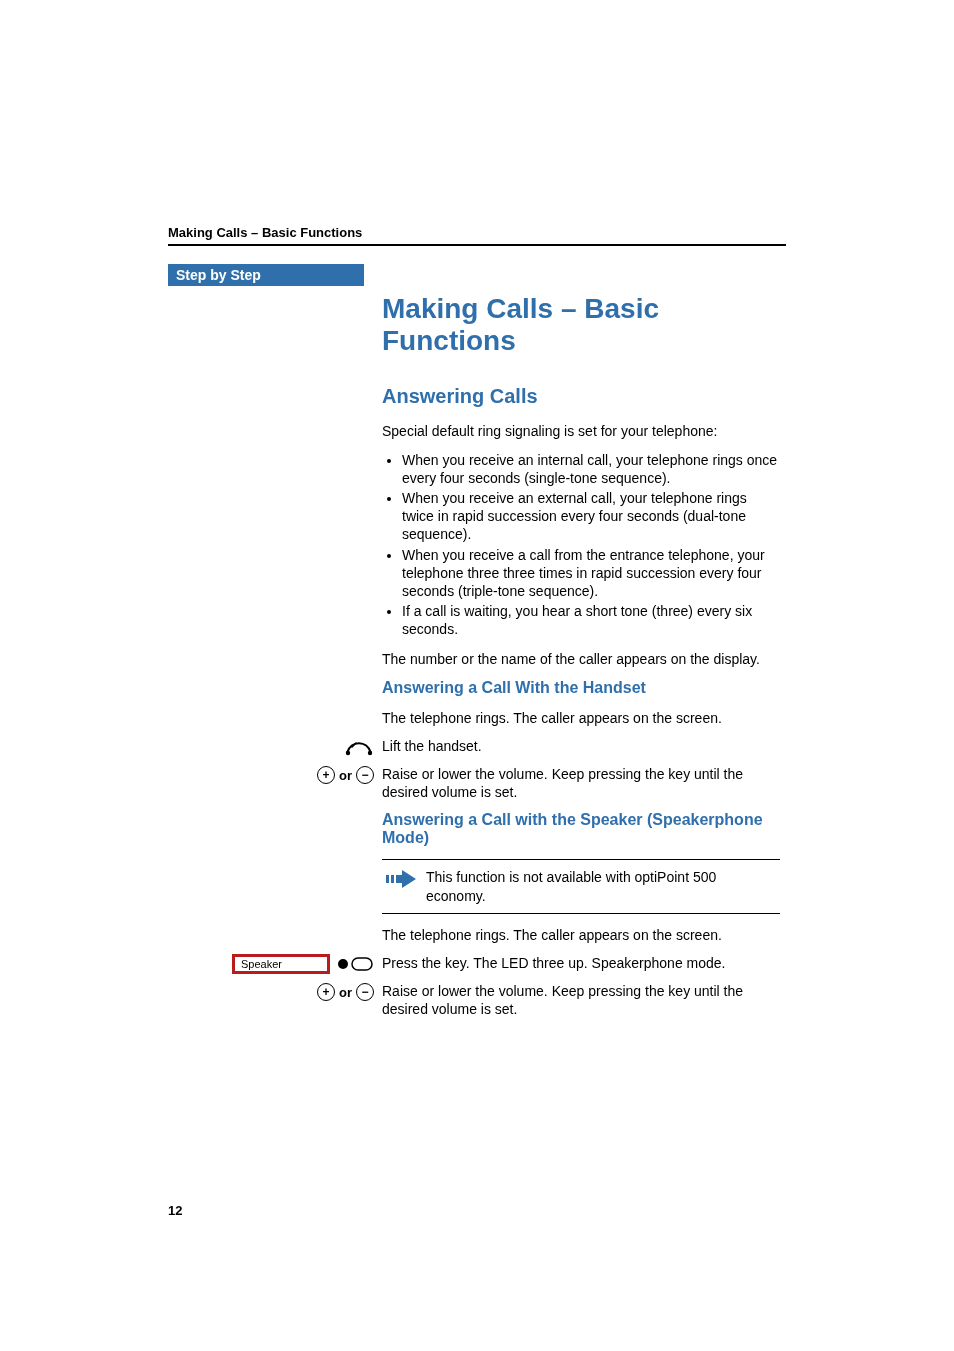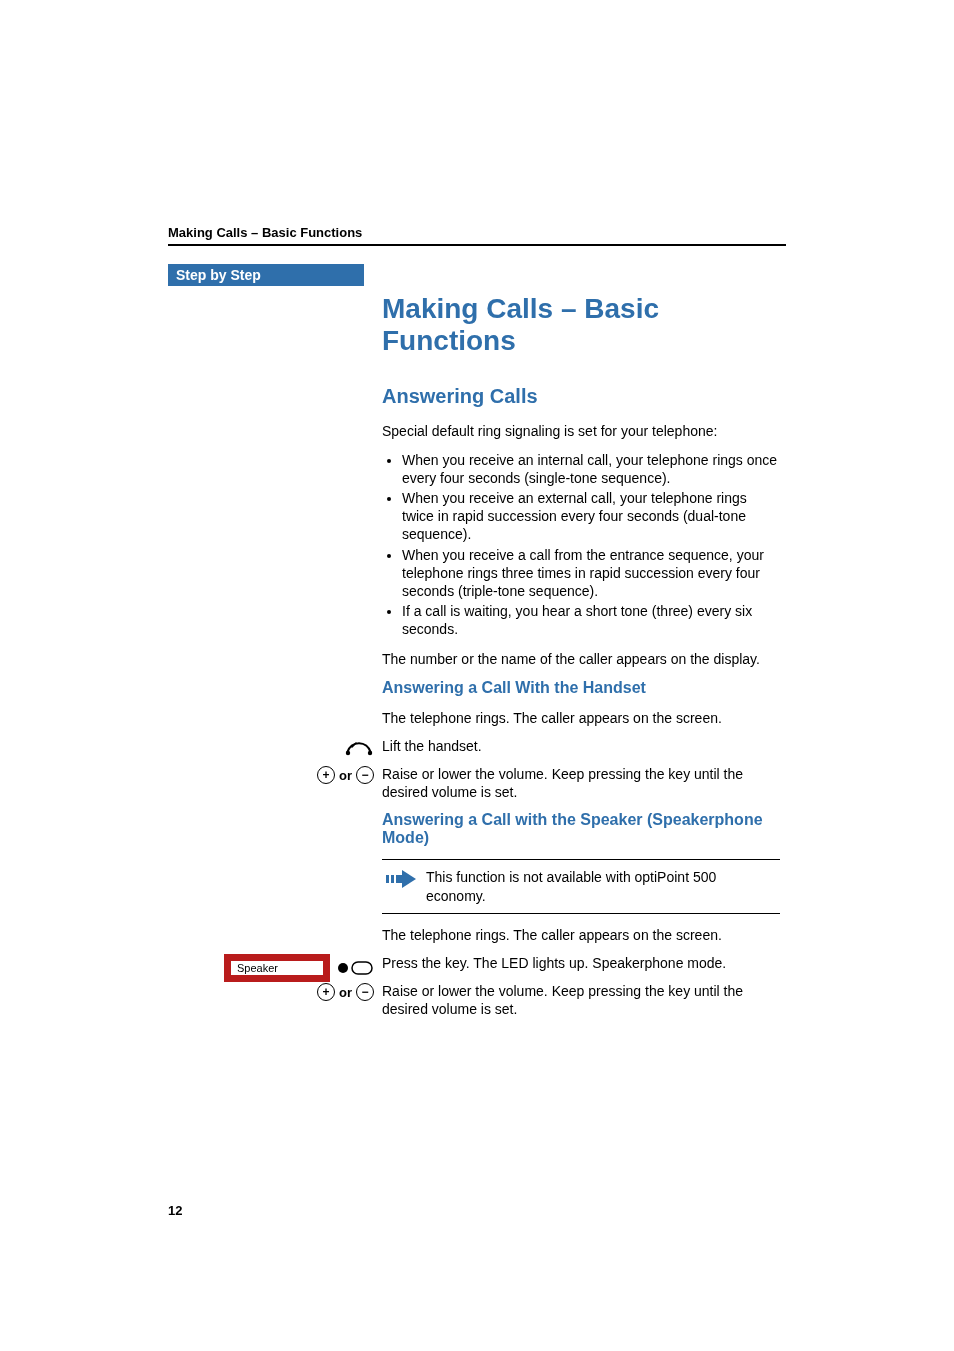--- a/index.html
+++ b/index.html
@@ -106,21 +106,21 @@
     display: inline-flex; align-items: center; justify-content: center;
     font-size: 12px; line-height: 1; font-weight: bold;
     background: #fff;
   }
   .pm-or { margin: 0 4px; font-weight: bold; font-size: 13px; }
   
   .keybtn {
     display: inline-flex; align-items: center;
   }
   .keybtn .label-box {
-    border: 7px solid #b91c1c;
+    border: 3px solid #b91c1c;
     font-size: 11px;
     padding: 1px 6px;
     background: #fff;
     min-width: 80px;
     text-align: left;
   }
   .keybtn svg { margin-left: 4px; }
   
   .note {
     border-top: 1.5px solid #000;
@@ -154,21 +154,21 @@
 
     <h1 class="doc-title">Making Calls – Basic Functions</h1>
 
     <h2 class="sect">Answering Calls</h2>
 
     <p>Special default ring signaling is set for your telephone:</p>
 
     <ul class="bullets">
       <li>When you receive an internal call, your telephone rings once every four seconds (single-tone sequence).</li>
       <li>When you receive an external call, your telephone rings twice in rapid succession every four seconds (dual-tone sequence).</li>
-      <li>When you receive a call from the entrance sequence, your telephone rings three times in rapid succession every four seconds (triple-tone sequence).</li>
+      <li>When you receive a call from the entrance telephone, your telephone three three times in rapid succession every four seconds (triple-tone sequence).</li>
       <li>If a call is waiting, you hear a short tone (three) every six seconds.</li>
     </ul>
 
     <p>The number or the name of the caller appears on the display.</p>
 
     <h3 class="subsect">Answering a Call With the Handset</h3>
 
     <p>The telephone rings. The caller appears on the screen.</p>
 
     <div class="step-row">
@@ -213,21 +213,21 @@
     <div class="step-row">
       <div class="step-left">
         <span class="keybtn">
           <span class="label-box">Speaker</span>
           <svg width="40" height="18" viewBox="0 0 40 18">
             <circle cx="9" cy="9" r="5" fill="#000"></circle>
             <rect x="18" y="3" width="20" height="12" rx="6" ry="6" fill="none" stroke="#000" stroke-width="1.5"></rect>
           </svg>
         </span>
       </div>
-      <div class="step-text">Press the key. The LED lights up. Speakerphone mode.</div>
+      <div class="step-text">Press the key. The LED three up. Speakerphone mode.</div>
     </div>
 
     <div class="step-row">
       <div class="step-left">
         <span class="plusminus">
           <span class="pm-circle">+</span>
           <span class="pm-or">or</span>
           <span class="pm-circle">−</span>
         </span>
       </div>

